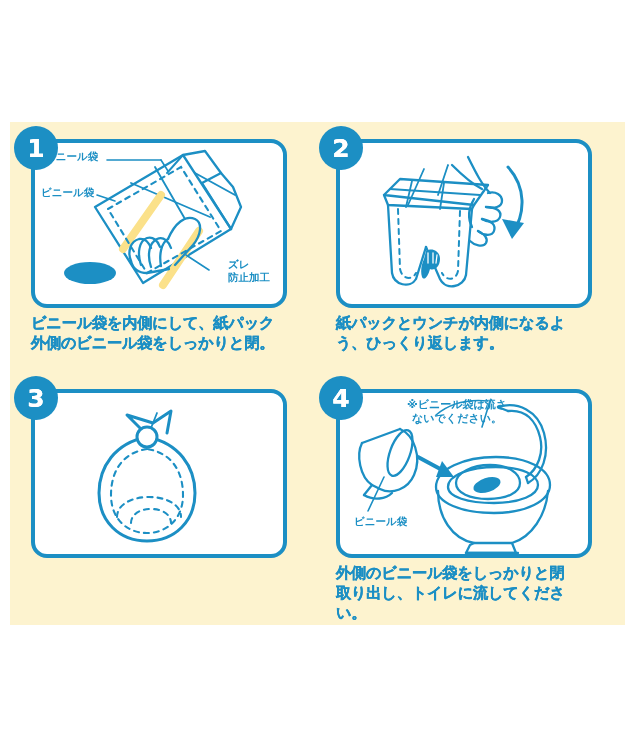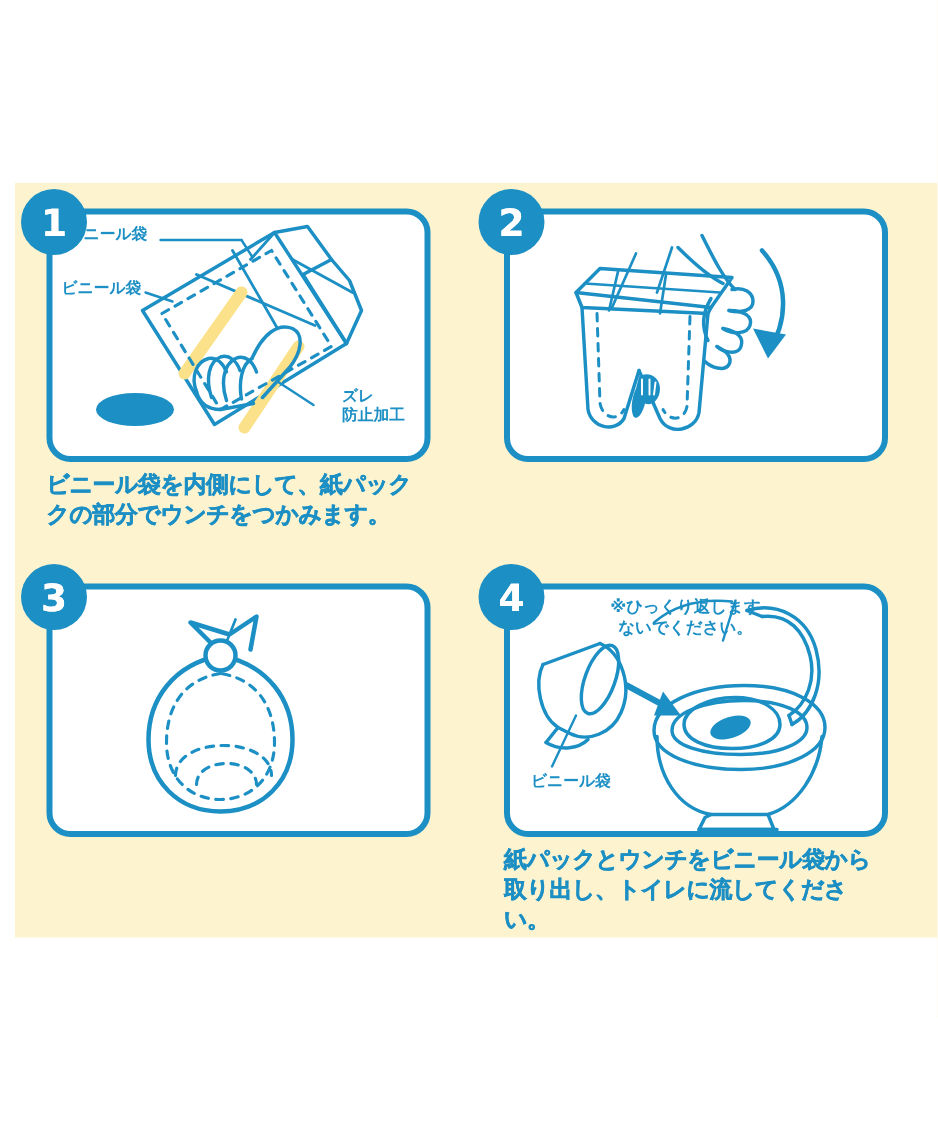--- a/index.html
+++ b/index.html
@@ -154,21 +154,21 @@
         </g>
       </svg>
     </div>
     <div class="art-label" style="left:10px; top:7px;">ビニール袋</div>
     <div class="art-label" style="left:6px; top:43px;">ビニール袋</div>
     <div class="art-label" style="left:177px; top:115px;margin-left:16px;">ズレ
 防止加工</div>
     <div class="step-badge">1</div>
   </div>
   <div class="caption">ビニール袋を内側にして、紙パック
-クの部分でウンチをつかみます。</div>
+外側のビニール袋をしっかりと閉。</div>
 </div>
 
 <div class="panel" id="panel-2">
   <div class="panel-box">
     <div class="panel-art">
       <svg viewBox="0 0 248 161" xmlns="http://www.w3.org/2000/svg">
         <g fill="none" stroke="#1c8fc4" stroke-width="2.3" stroke-linecap="round" stroke-linejoin="round">
 
           <path d="M48 62 L52 130 C54 142 70 146 76 136 L86 104"></path>
           <path d="M86 104 L100 136 C106 148 124 144 126 132 L132 66"></path>
@@ -209,20 +209,22 @@
         </g>
         <g fill="none" stroke="#ffffff" stroke-width="1.3" stroke-linecap="round">
           <path d="M88 110 L88 120"></path>
           <path d="M93 110 L93 120"></path>
           <path d="M97 112 L96 120"></path>
         </g>
       </svg>
     </div>
     <div class="step-badge">2</div>
   </div>
+  <div class="caption">紙パックとウンチが内側になるよ
+う、ひっくり返します。</div>
 </div>
 
 <div class="panel" id="panel-3">
   <div class="panel-box">
     <div class="panel-art">
       <svg viewBox="0 0 248 161" xmlns="http://www.w3.org/2000/svg">
 
         <g fill="none" stroke="#1c8fc4" stroke-width="3" stroke-linecap="round" stroke-linejoin="round">
           <path d="M112 44 C80 50 64 74 64 100 C64 128 84 148 112 148 C140 148 160 128 160 100 C160 74 144 50 112 44 Z"></path>
 
@@ -284,20 +286,20 @@
         <g stroke="#1c8fc4" stroke-width="1.6" fill="none" stroke-linecap="round">
           <line x1="28" y1="118" x2="44" y2="84"></line>
         </g>
 
         <g stroke="#1c8fc4" stroke-width="1.6" fill="none" stroke-linecap="round">
           <path d="M148 8 C128 6 110 10 96 22"></path>
           <line x1="150" y1="8" x2="142" y2="34"></line>
         </g>
       </svg>
     </div>
-    <div class="art-note" style="left:62px; top:5px; width:110px;">※ひっくり返します
+    <div class="art-note" style="left:62px; top:5px; width:110px;">※ビニール袋は流さ
 ないでください。</div>
     <div class="art-label" style="left:14px; top:122px;">ビニール袋</div>
     <div class="step-badge">4</div>
   </div>
-  <div class="caption">紙パックとウンチをビニール袋から
+  <div class="caption">外側のビニール袋をしっかりと閉
 取り出し、トイレに流してください。</div>
 </div>
 
 </body></html>

